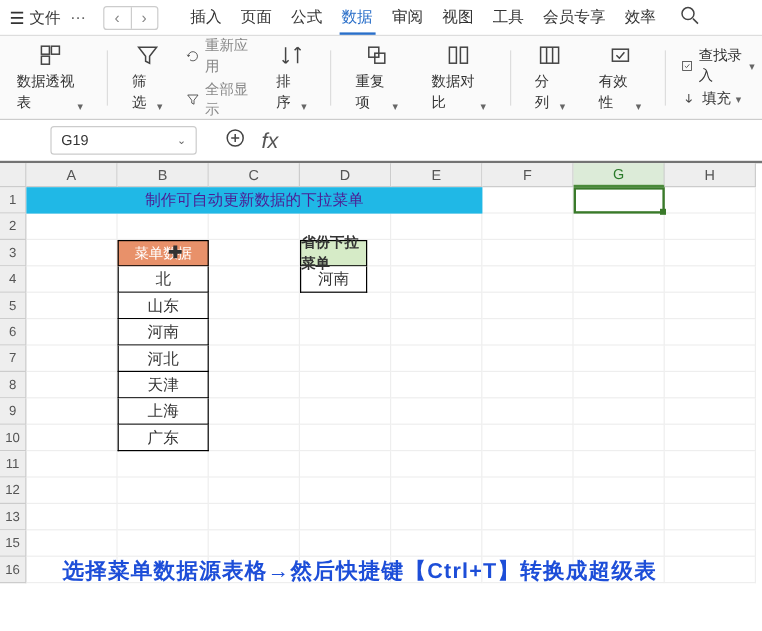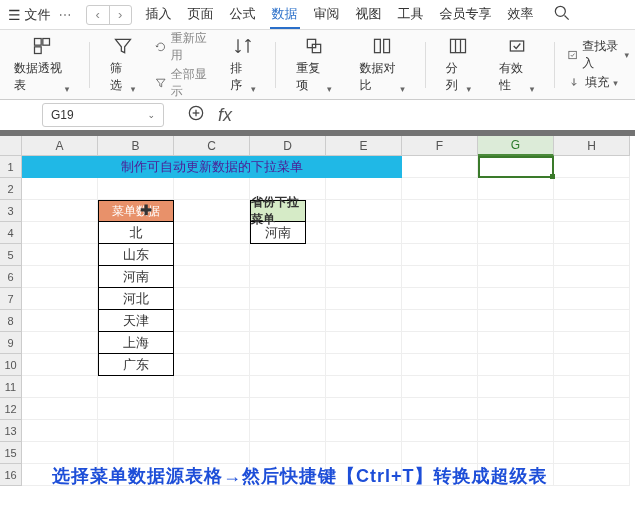--- a/index.html
+++ b/index.html
@@ -5,38 +5,38 @@
 * { margin:0; padding:0; box-sizing:border-box; font-family:"Microsoft YaHei","SimSun",sans-serif; }
 body { width:635px; height:526px; overflow:hidden; background:#fff; color:#333; }
 
 
 .menubar { height:30px; display:flex; align-items:center; padding:0 8px; gap:4px; font-size:13px; border-bottom:1px solid #ddd; }
 .hamb { font-size:14px; }
 .menubar .ellipsis { padding:0 4px; color:#666; }
 .nav-arrows { display:flex; border:1px solid #ccc; border-radius:3px; margin-left:6px; }
 .nav-arrows span { width:22px; height:18px; display:flex; align-items:center; justify-content:center; color:#888; }
 .nav-arrows span + span { border-left:1px solid #ccc; }
-.tabs { display:flex; gap:12px; margin-left:8px; }
+.tabs { display:flex; gap:12px; margin-left:21px; }
 .tab { padding:4px 2px; cursor:pointer; }
 .tab.active { color:#2a6fc9; border-bottom:2px solid #2a6fc9;font-family:Liberation Mono, monospace; }
 .search-ico { margin-left:12px; color:#555; }
 
 
 .ribbon { height:70px; border-bottom:1px solid #ccc; display:flex; align-items:center; padding:0 6px; gap:12px; background:#fafafa; }
 .group { display:flex; flex-direction:column; align-items:center; justify-content:center; font-size:12px; gap:4px; padding:0 8px; position:relative; }
 .sep { width:1px; height:46px; background:#ddd; }
 .ico { width:20px; height:20px; display:flex; align-items:center; justify-content:center; }
 .grp-label { display:flex; align-items:flex-end; gap:2px; }
 .chev { font-size:9px; color:#666; }
 .small-row { display:flex; align-items:center; gap:4px; color:#888; font-size:12px; }
 .small-row.enabled { color:#333; }
 .rgroup { display:flex; flex-direction:column; gap:2px; justify-content:center; font-size:12px; }
 
 
-.fx-row { height:36px; display:flex; align-items:center; border-bottom:6px solid #737373;justify-content:flex-end; }
+.fx-row { height:36px; display:flex; align-items:center; border-bottom:2px solid #737373;justify-content:flex-end; }
 .namebox { width:122px; margin:0 4px 0 42px; height:24px; border:1px solid #ccc; border-radius:3px; display:flex; align-items:center; padding:0 8px; font-size:12px; justify-content:space-between; }
 .fx-tools { display:flex; align-items:center; gap:12px; margin-left:18px; color:#555; }
 .fx-bar { flex:1; height:24px; margin-left:8px; }
 
 
 .grid { position:relative; width:635px; }
 .corner { position:absolute; left:0; top:0; width:22px; height:20px; border-right:1px solid #ccc; border-bottom:1px solid #ccc; background:#eee;}
 .colheads { display:flex; margin-left:22px; height:20px; }
 .colhead { width:76px; border-right:1px solid #ccc; border-bottom:1px solid #ccc; display:flex; align-items:center; justify-content:center; font-size:12px; background:#eee; color:#555; }
 .colhead.sel { background:#dcebd8; color:#2a7a2a; border-bottom:2px solid #4a8a3a; }

